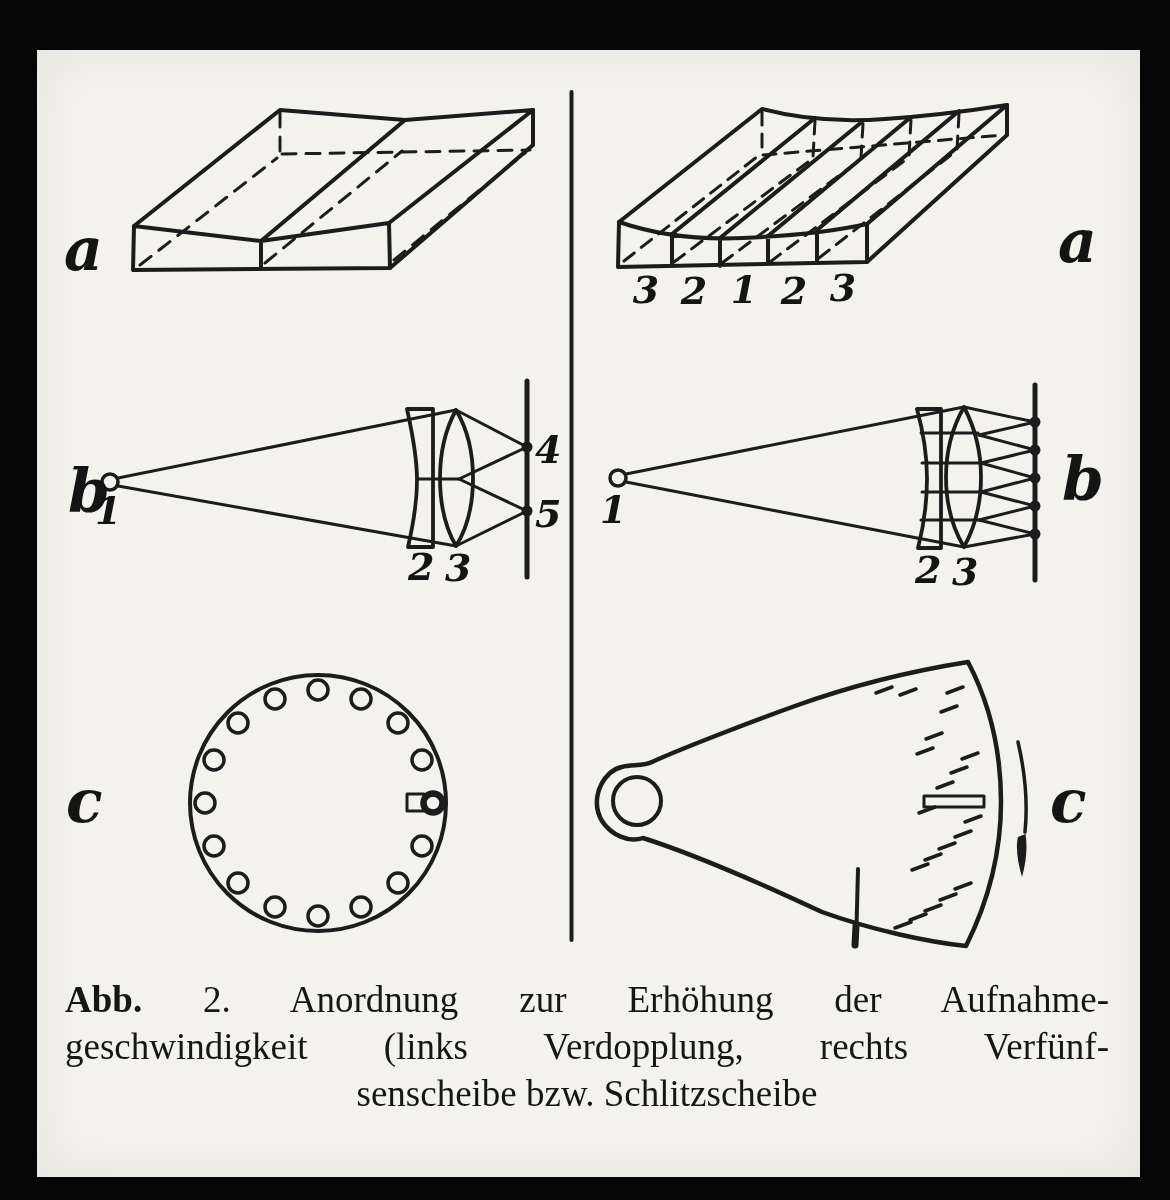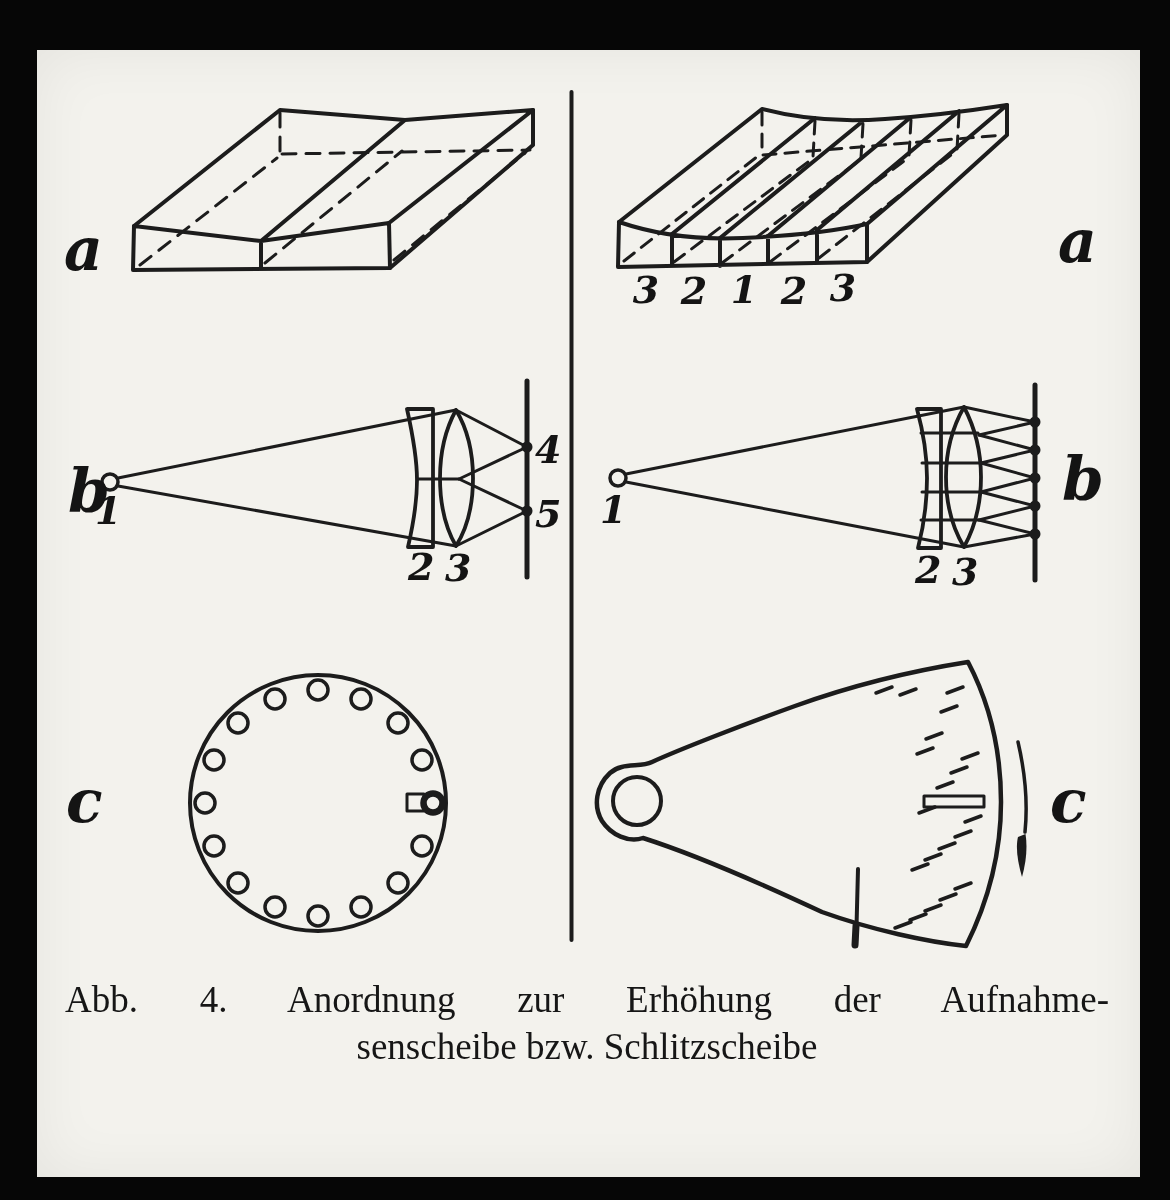--- a/index.html
+++ b/index.html
@@ -13,21 +13,21 @@
   .drawing .dot{fill:#1c1c1c;stroke:none;}
   .drawing .fillink{fill:#1c1c1c;stroke:none;}
   .drawing text{fill:#141414;stroke:none;
     font-family:"DejaVu Serif",serif;font-style:italic;font-weight:bold;}
   .lblL{font-size:60px;}
   .lblD{font-size:38px;}
   .caption{position:absolute;left:28px;top:926px;width:1044px;
     font-size:37px;line-height:47px;color:#161616;}
   .cap-line.justify{text-align:justify;text-align-last:justify;}
   .cap-line.center{text-align:left;text-align-last:center;}
-  .seg.bold{font-weight:normal;}
+  .seg.bold{font-weight:bold;}
   .seg.italic{font-style:italic;}
 </style>
 </head>
 <body>
 
 <div class="mount">
   <div class="slide">
 
     <svg class="drawing" viewBox="37 50 1103 1127" width="1103" height="1127">
 
@@ -204,21 +204,24 @@
         <g>
           <path d="M1018,742 C1025,772 1028,802 1025,832" stroke-width="3.5"></path>
           <path class="fillink" d="M1025.5,834 C1027.5,846 1026.5,861 1022,877 C1017.5,862 1015.5,847 1018,837 Z"></path>
         </g>
         <text class="lblL" x="1050" y="822">c</text>
       </g>
     </svg>
 
     <div class="caption">
       <div class="cap-line justify">
-        <span class="seg bold">Abb.</span><span class="seg"> 4.  Anordnung zur Erhöhung der Aufnahme-</span>
+        <span class="seg bold">Abb.</span><span class="seg"> 2.  Anordnung zur Erhöhung der Aufnahme-</span>
+      </div>
+      <div class="cap-line justify">
+        <span class="seg">geschwindigkeit (links Verdopplung, rechts Verfünf-</span>
       </div>
       <div class="cap-line center">
         <span class="seg">senscheibe bzw. Schlitzscheibe</span>
       </div>
     </div>
 
   </div>
 </div>
 
 </body></html>

